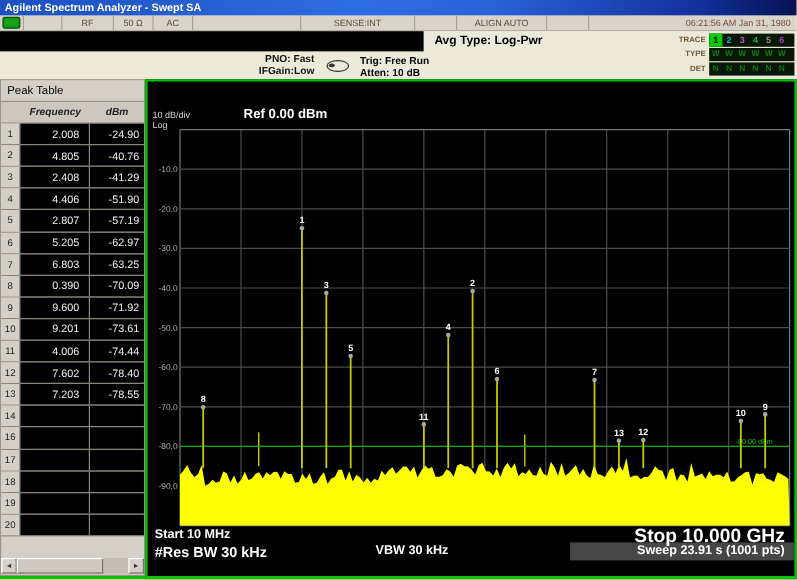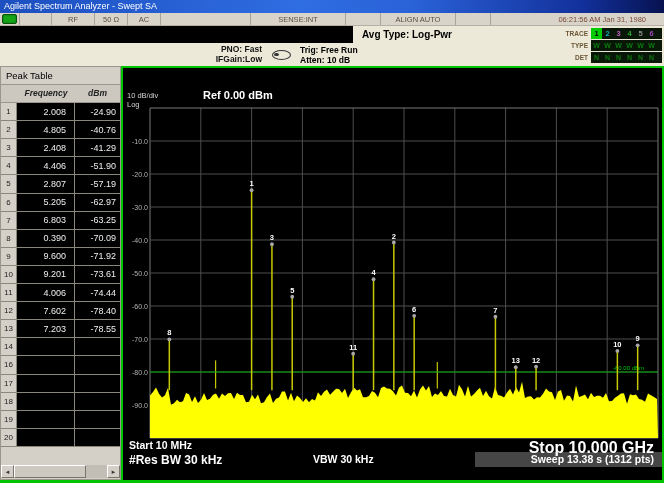--- a/index.html
+++ b/index.html
@@ -2,30 +2,30 @@
 <html><head>
 <meta charset="utf-8">
 <style>
   html,body{margin:0;padding:0;background:#fff;}
   .app{position:relative;width:664px;height:483px;background:#ece9d8;
        font-family:"Liberation Sans",sans-serif;overflow:hidden;}
 
   
   .titlebar{position:absolute;left:0;top:0;width:664px;height:13px;
     background:linear-gradient(90deg,#1c4fc0 0%,#2f6de2 45%,#2a62d8 62%,#12309a 88%,#071250 100%);}
-  .title-text{position:absolute;left:4px;top:1px;font-size:9px;font-weight:normal;color:#fff;white-space:nowrap;}
+  .title-text{position:absolute;left:4px;top:1px;font-size:9px;font-weight:bold;color:#fff;white-space:nowrap;}
 
   
   .statusbar{position:absolute;left:0;top:13px;width:664px;height:13px;background:#d8d4ca;
     display:flex;align-items:stretch;border-bottom:1px solid #b4b0a6;box-sizing:border-box;}
   .cell{border-right:1px solid #a8a49a;font-size:7.5px;color:#56503e;display:flex;
         align-items:center;justify-content:center;white-space:nowrap;box-sizing:border-box;}
   .cw20{width:20px}.cw32{width:32px}.cw43{width:43px}.cw33{width:33px}
   .cw90{width:90px}.cw95{width:95px}.cw35{width:35px}.cw75{width:75px}
-  .timecell{flex:1;justify-content:flex-end;padding-right:18px;color:#7a4a38;border-right:none;}
+  .timecell{flex:1;justify-content:flex-end;padding-right:5px;color:#7a4a38;border-right:none;}
   .led{width:13px;height:8px;background:#15a615;border:1px solid #0a520a;border-radius:2px;
        box-shadow:inset 0 0 2px #063;}
 
   
   .inforow{position:absolute;left:0;top:26px;width:664px;height:17px;background:#ece9d8;}
   .redacted{position:absolute;left:0;top:0;width:353px;height:17px;background:#000;}
   .avgtype{position:absolute;left:342px;top:3px;width:130px;text-align:center;
            font-size:10px;font-weight:bold;color:#000;white-space:nowrap;}
   .pnorow{position:absolute;left:0;top:43px;width:664px;height:23px;background:#ece9d8;}
   .pnoblock{position:absolute;left:160px;top:2px;width:102px;text-align:right;
@@ -362,17 +362,17 @@
           <text x="392.7701701701702" y="295.215" fill="#ffffff" font-size="7.5" font-weight="bold" text-anchor="middle" font-family="Liberation Sans, sans-serif">13</text>
         </svg>
       <div class="ov ch-scale">10 dB/div</div>
       <div class="ov ch-log">Log</div>
       <div class="ov ch-ref">Ref 0.00 dBm</div>
       <div class="ov wm-band"></div>
       <div class="ov a-start">Start 10 MHz</div>
       <div class="ov a-stop">Stop 10.000 GHz</div>
       <div class="ov a-rbw">#Res BW 30 kHz</div>
       <div class="ov a-vbw">VBW 30 kHz</div>
-      <div class="ov a-sweep">Sweep  13.38 s (1312 pts)</div>
+      <div class="ov a-sweep">Sweep  23.91 s (1001 pts)</div>
     </div>
   </div>
 
 </div>
 
 </body></html>

